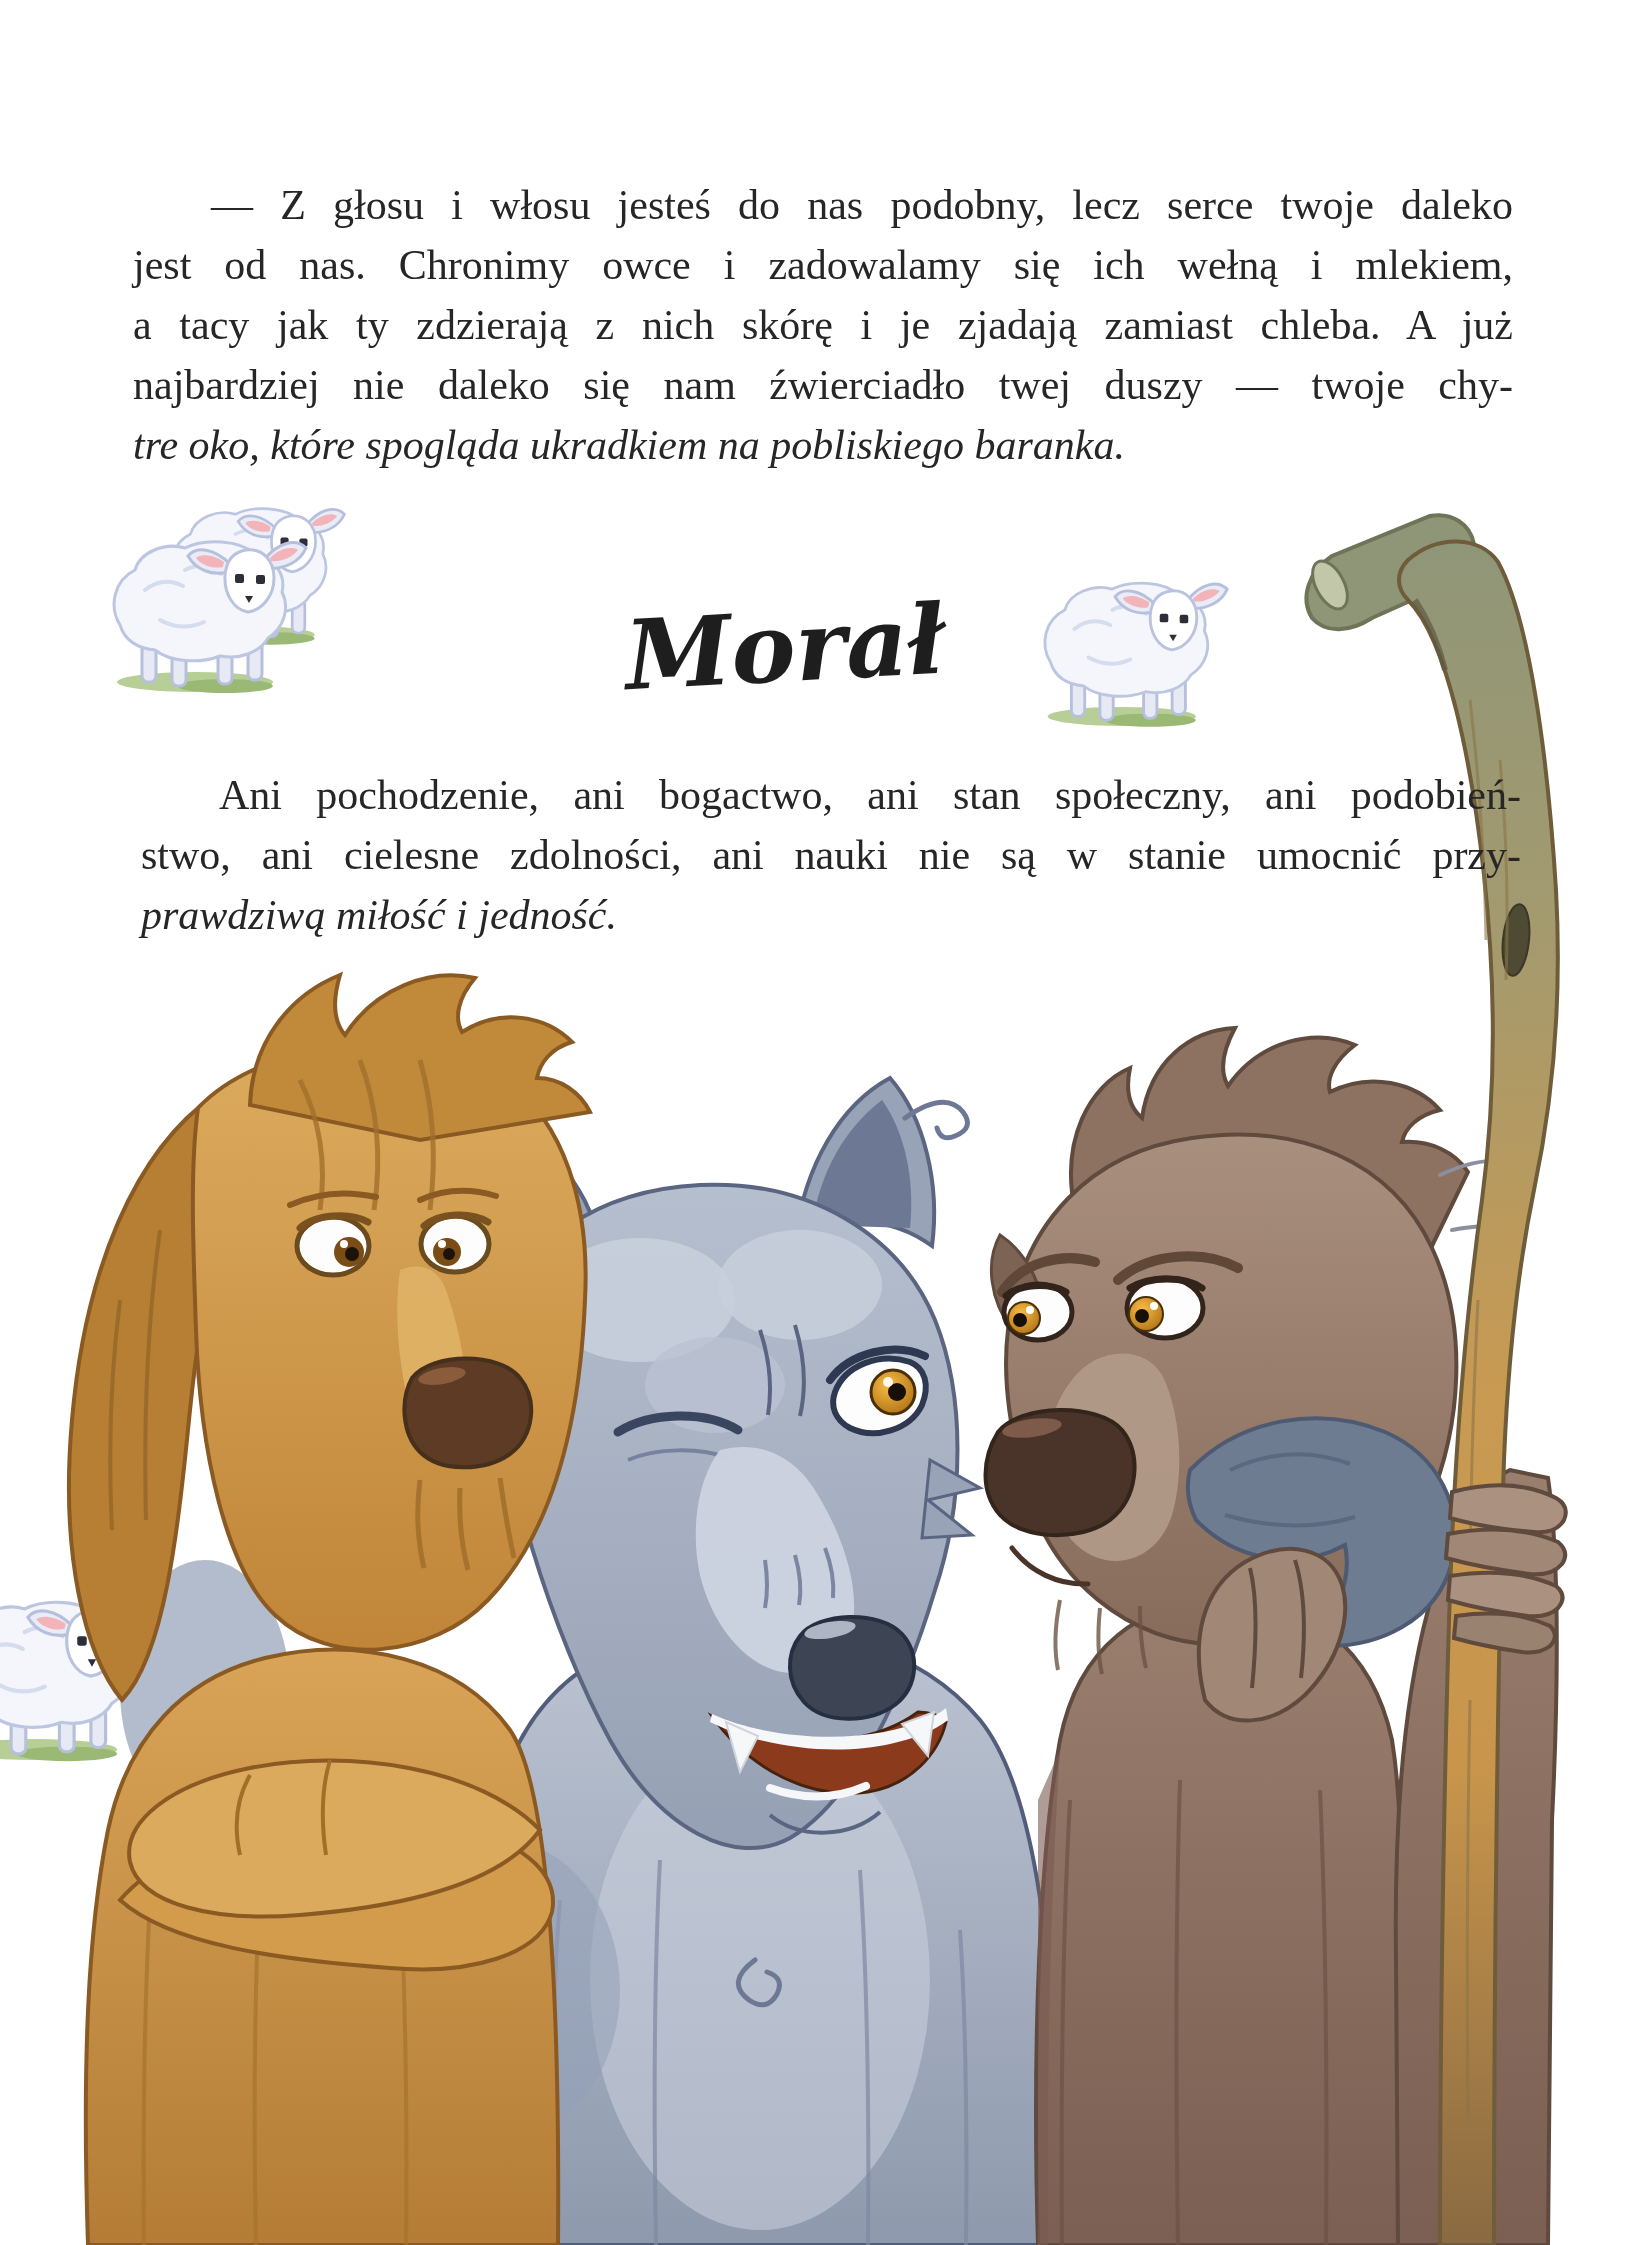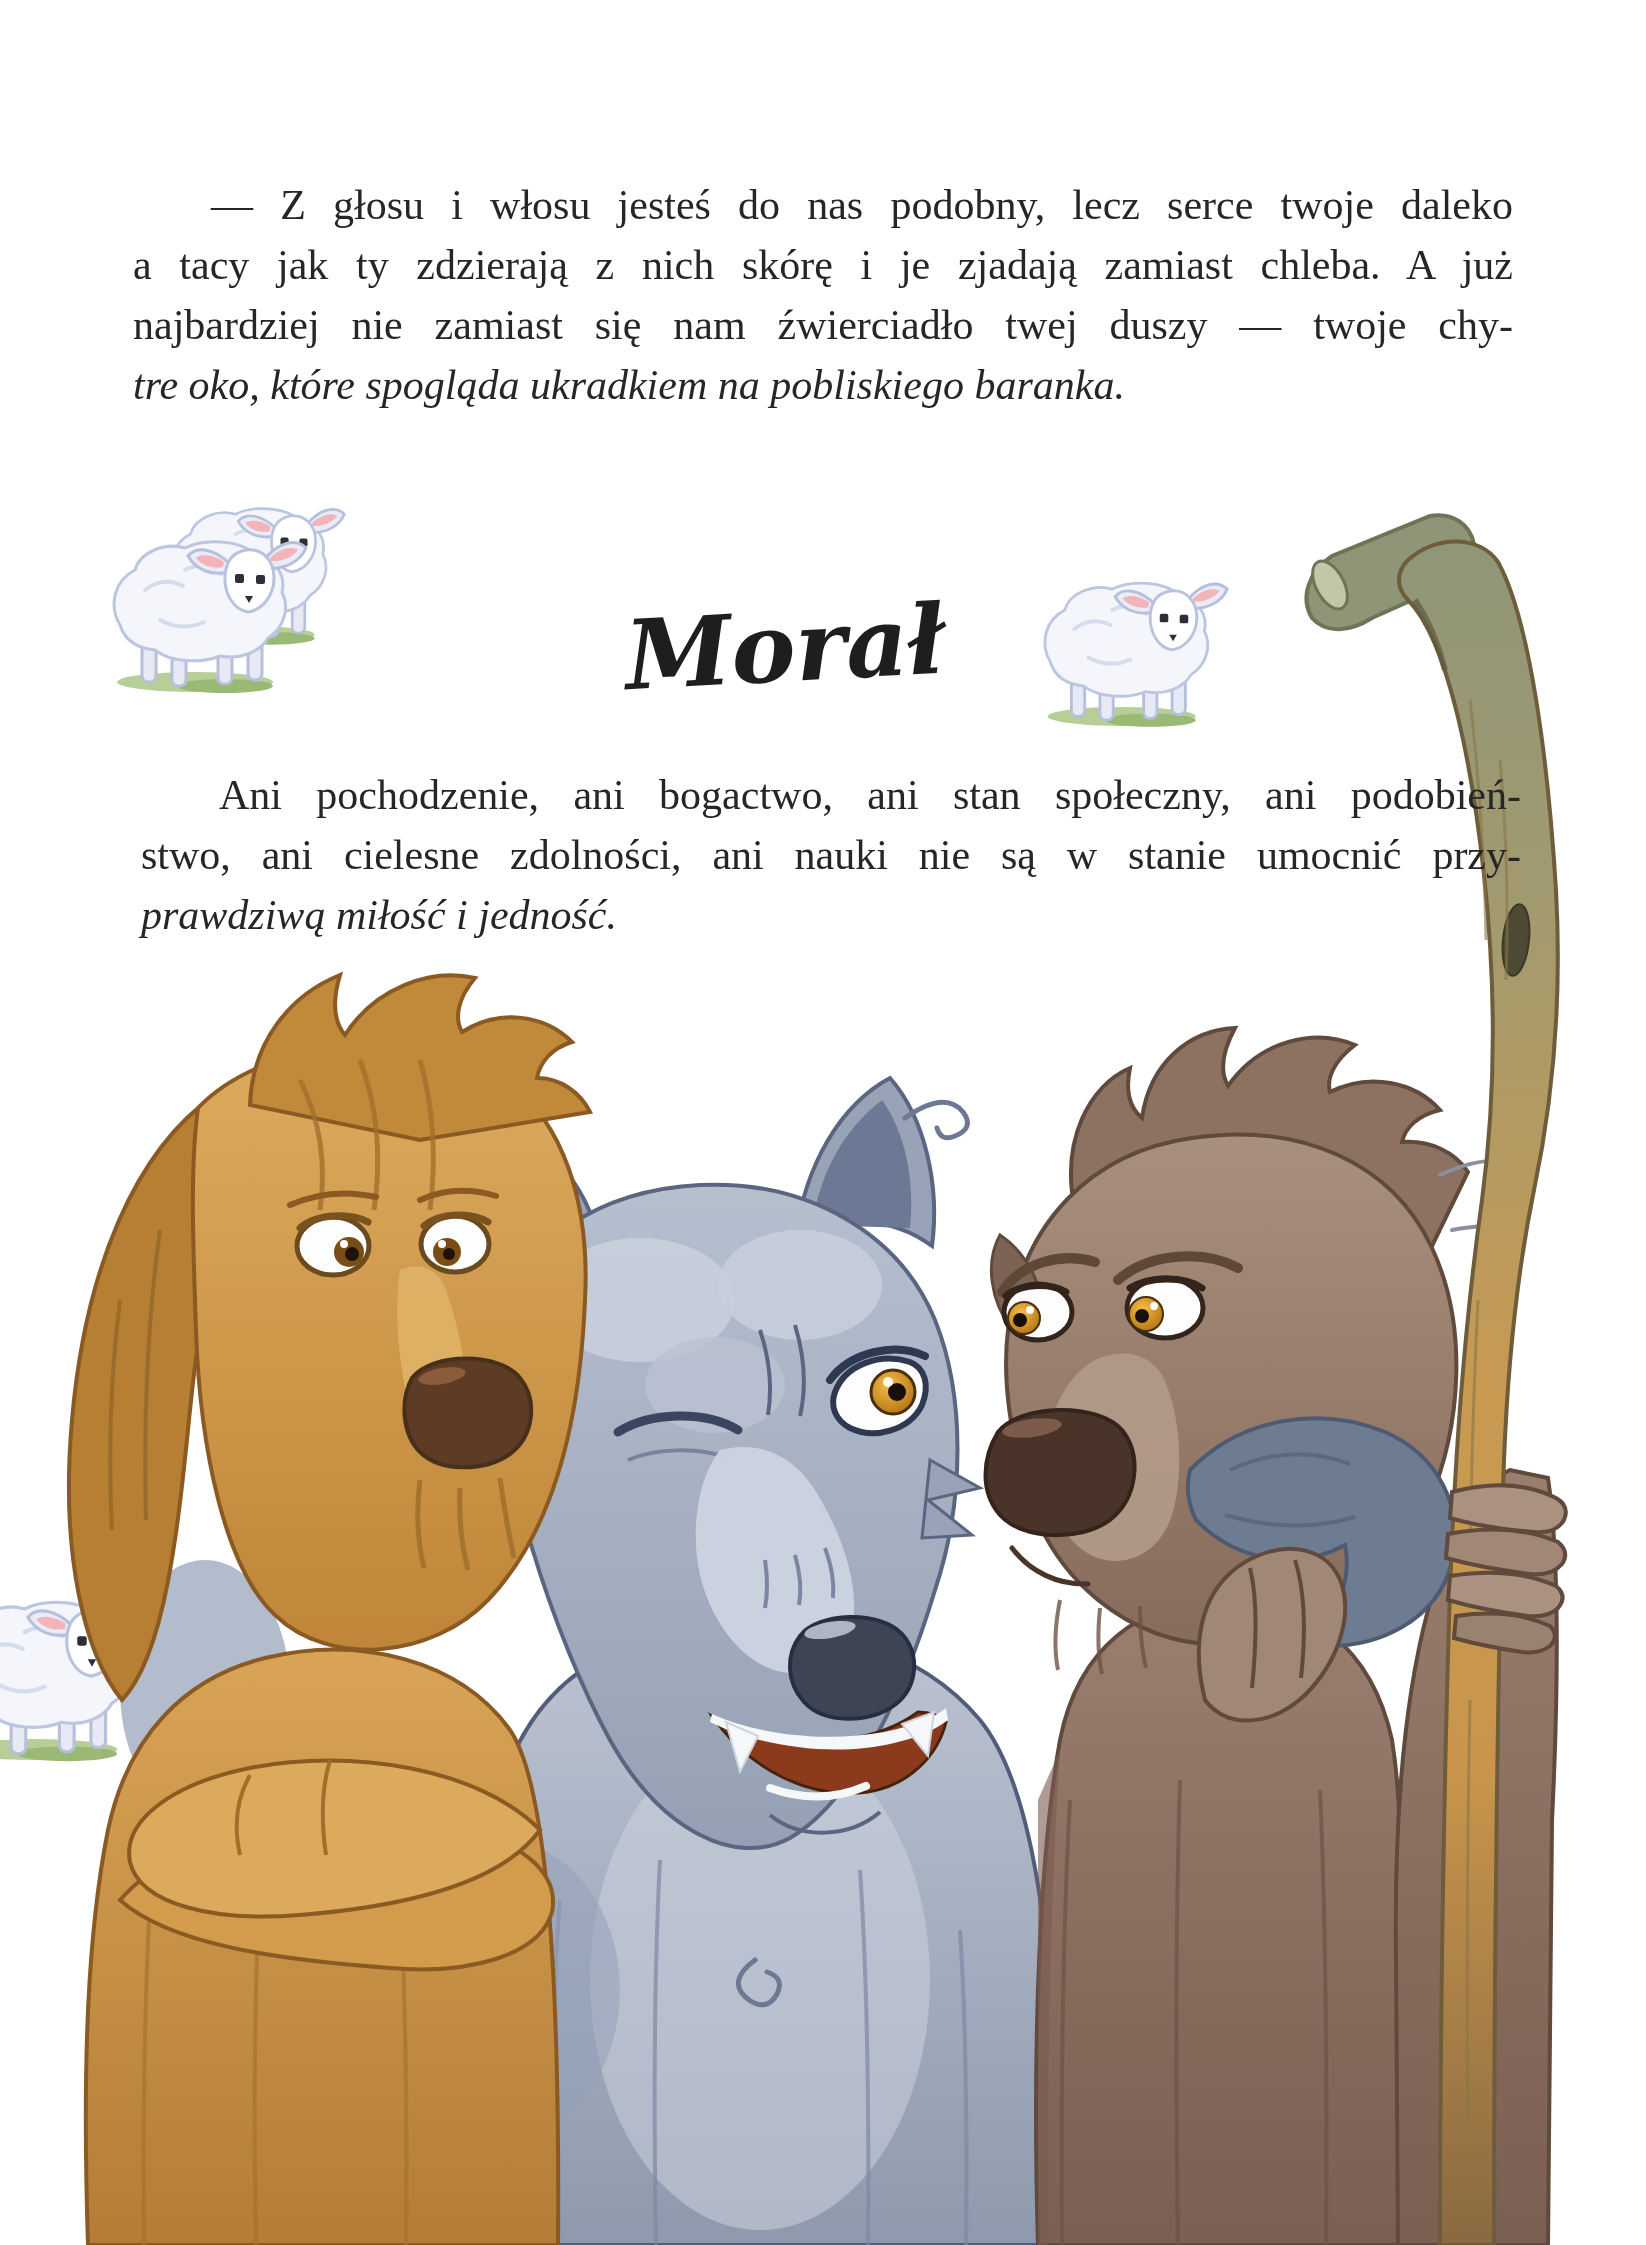--- a/index.html
+++ b/index.html
@@ -204,22 +204,23 @@
     <g>
       <path d="M1452,1492 q60,-16 104,6 q14,8 8,22 q-8,14 -30,12 q-50,-4 -84,-14 Z" fill="#ab9280" stroke="#5f4a3d" stroke-width="4"></path>
       <path d="M1448,1534 q64,-12 110,8 q12,10 4,22 q-10,12 -32,10 q-48,-6 -84,-16 Z" fill="#a18876" stroke="#5f4a3d" stroke-width="4"></path>
       <path d="M1450,1576 q62,-10 106,10 q12,10 2,22 q-10,10 -30,8 q-46,-6 -80,-16 Z" fill="#ab9280" stroke="#5f4a3d" stroke-width="4"></path>
       <path d="M1456,1616 q56,-8 94,10 q10,10 0,20 q-10,8 -28,6 q-40,-6 -68,-14 Z" fill="#9a8270" stroke="#5f4a3d" stroke-width="4"></path>
     </g>
   </svg>
 
   <div class="para p1">
     <div class="line first">— Z głosu i włosu jesteś do nas podobny, lecz serce twoje daleko</div>
+    <div class="line">jest od nas. Chronimy owce i zadowalamy się ich wełną i mlekiem,</div>
     <div class="line">a tacy jak ty zdzierają z nich skórę i je zjadają zamiast chleba. A już</div>
-    <div class="line">najbardziej nie zamiast się nam źwierciadło twej duszy — twoje chy-</div>
+    <div class="line">najbardziej nie daleko się nam źwierciadło twej duszy — twoje chy-</div>
     <div class="line last">tre oko, które spogląda ukradkiem na pobliskiego baranka.</div>
   </div>
 
   <div class="moral">Morał</div>
 
   <div class="para p2">
     <div class="line first">Ani pochodzenie, ani bogactwo, ani stan społeczny, ani podobień-</div>
     <div class="line">stwo, ani cielesne zdolności, ani nauki nie są w stanie umocnić przy-</div>
     <div class="line last">prawdziwą miłość i jedność.</div>
   </div>

